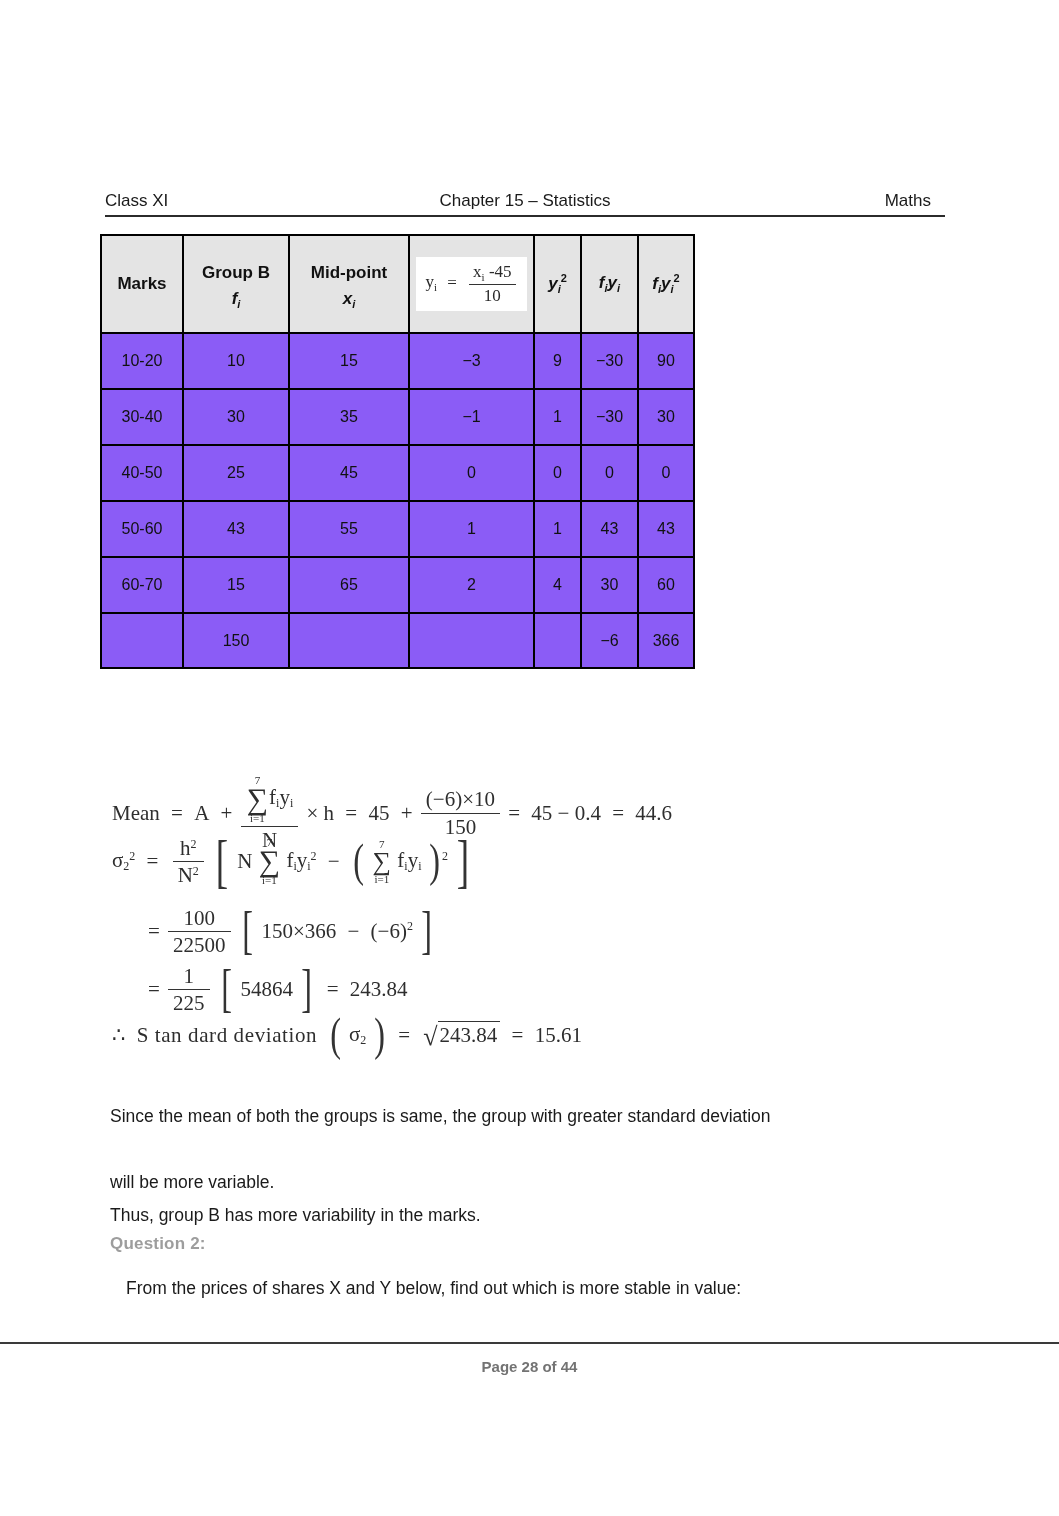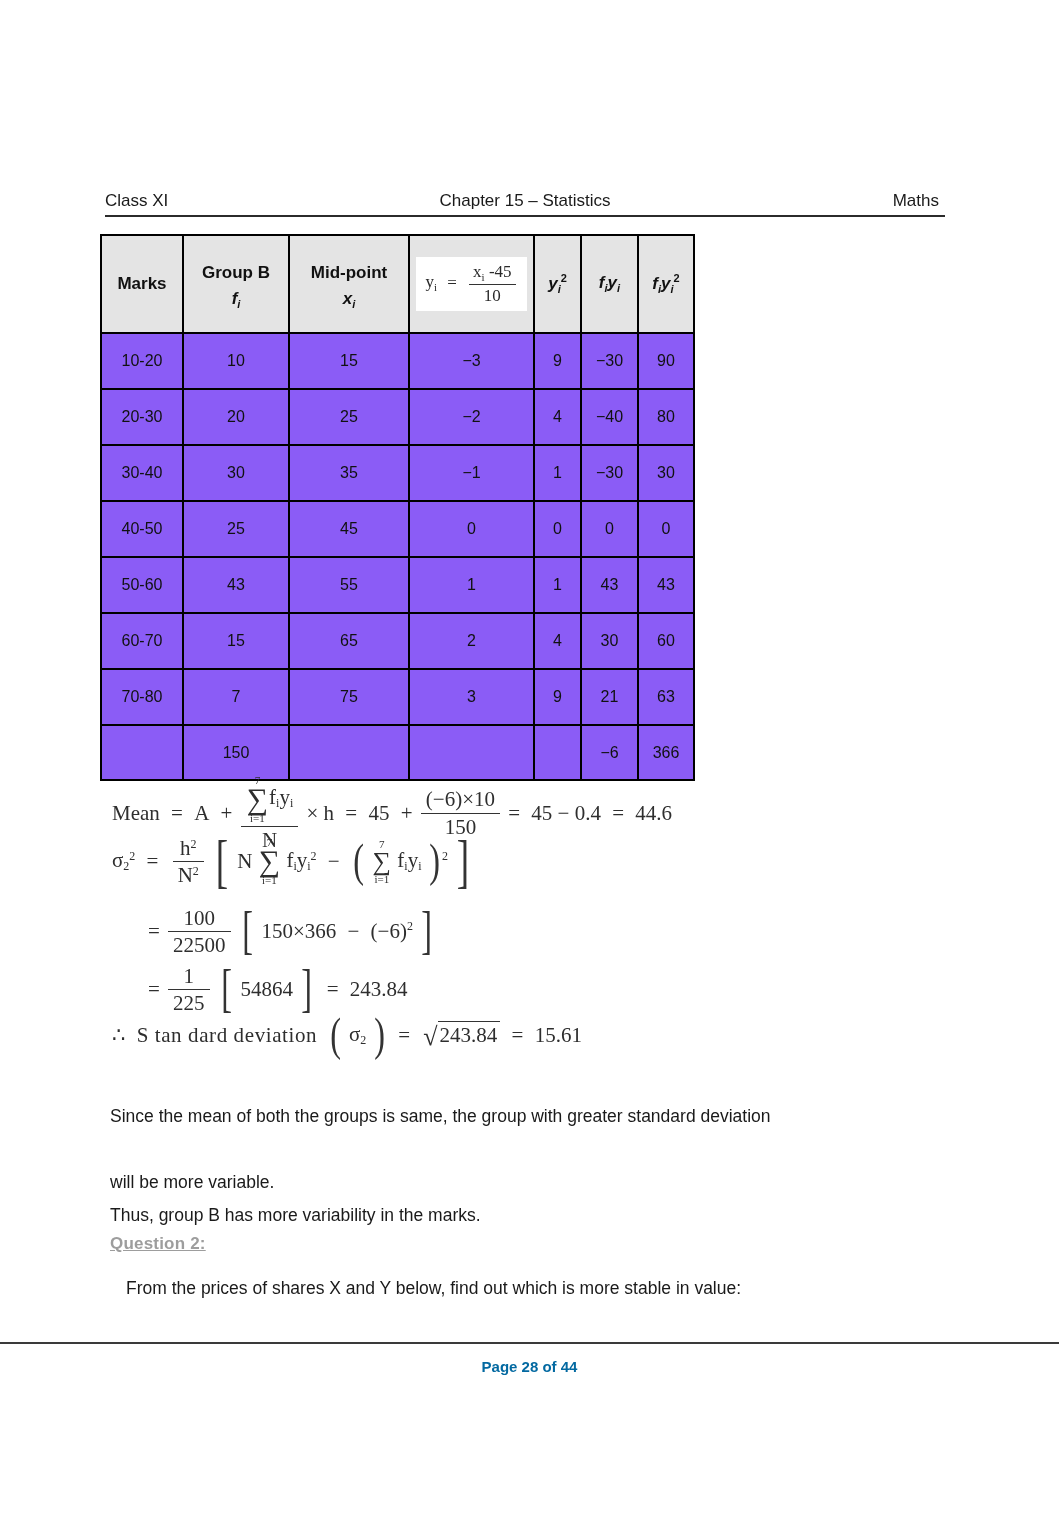--- a/index.html
+++ b/index.html
@@ -37,21 +37,21 @@
   .runhead .rh-right {
     position: absolute;
     top: 0;
     font-size: 17px;
     line-height: 22px;
     white-space: nowrap;
     color: #1a1a1a;
   }
   .runhead .rh-left { left: 0; }
   .runhead .rh-center { left: 0; width: 840px; text-align: center; }
-  .runhead .rh-right { right: 6px; }
+  .runhead .rh-right { right: 14px; }
   .runhead .rh-rule {
     position: absolute;
     left: 0;
     top: 25px;
     width: 840px;
     height: 2px;
     background: #2b2b2b;
   }
 
   
@@ -261,42 +261,41 @@
   .p1 { top: 1100px; }
   .p2 { top: 1166px; }
   .qlabel {
     position: absolute;
     left: 110px;
     top: 1234px;
     font-size: 17px;
     font-weight: bold;
     color: #9d9d9d;
     letter-spacing: 0.2px;
-    text-decoration: underline;
   }
   .p3 { top: 1272px; margin-left: 16px; }
 
   
   .footer-rule {
     position: absolute;
     left: 0;
     top: 1342px;
     width: 1059px;
     height: 2px;
     background: #3a3a3a;
   }
   .footer-text {
     position: absolute;
     left: 0;
     top: 1358px;
     width: 1059px;
     text-align: center;
     font-size: 15px;
     font-weight: bold;
-    color: #0369a1;
+    color: #737373;
   }
 </style>
 </head>
 <body>
 
 <div class="page">
 
   <div class="runhead">
     <span class="rh-left">Class XI</span>
     <span class="rh-center">Chapter 15 – Statistics</span>
@@ -352,29 +351,20 @@
       <tr>
         <td>10-20</td>
         <td>10</td>
         <td>15</td>
         <td>−3</td>
         <td>9</td>
         <td>−30</td>
         <td>90</td>
       </tr>
       <tr>
-        <td>20-30</td>
-        <td>20</td>
-        <td>25</td>
-        <td>−2</td>
-        <td>4</td>
-        <td>−40</td>
-        <td>80</td>
-      </tr>
-      <tr>
         <td>30-40</td>
         <td>30</td>
         <td>35</td>
         <td>−1</td>
         <td>1</td>
         <td>−30</td>
         <td>30</td>
       </tr>
       <tr>
         <td>40-50</td>
@@ -395,29 +385,20 @@
         <td>43</td>
       </tr>
       <tr>
         <td>60-70</td>
         <td>15</td>
         <td>65</td>
         <td>2</td>
         <td>4</td>
         <td>30</td>
         <td>60</td>
-      </tr>
-      <tr>
-        <td>70-80</td>
-        <td>7</td>
-        <td>75</td>
-        <td>3</td>
-        <td>9</td>
-        <td>21</td>
-        <td>63</td>
       </tr>
       <tr class="total-row">
         <td></td>
         <td>150</td>
         <td></td>
         <td></td>
         <td></td>
         <td>−6</td>
         <td>366</td>
       </tr>

